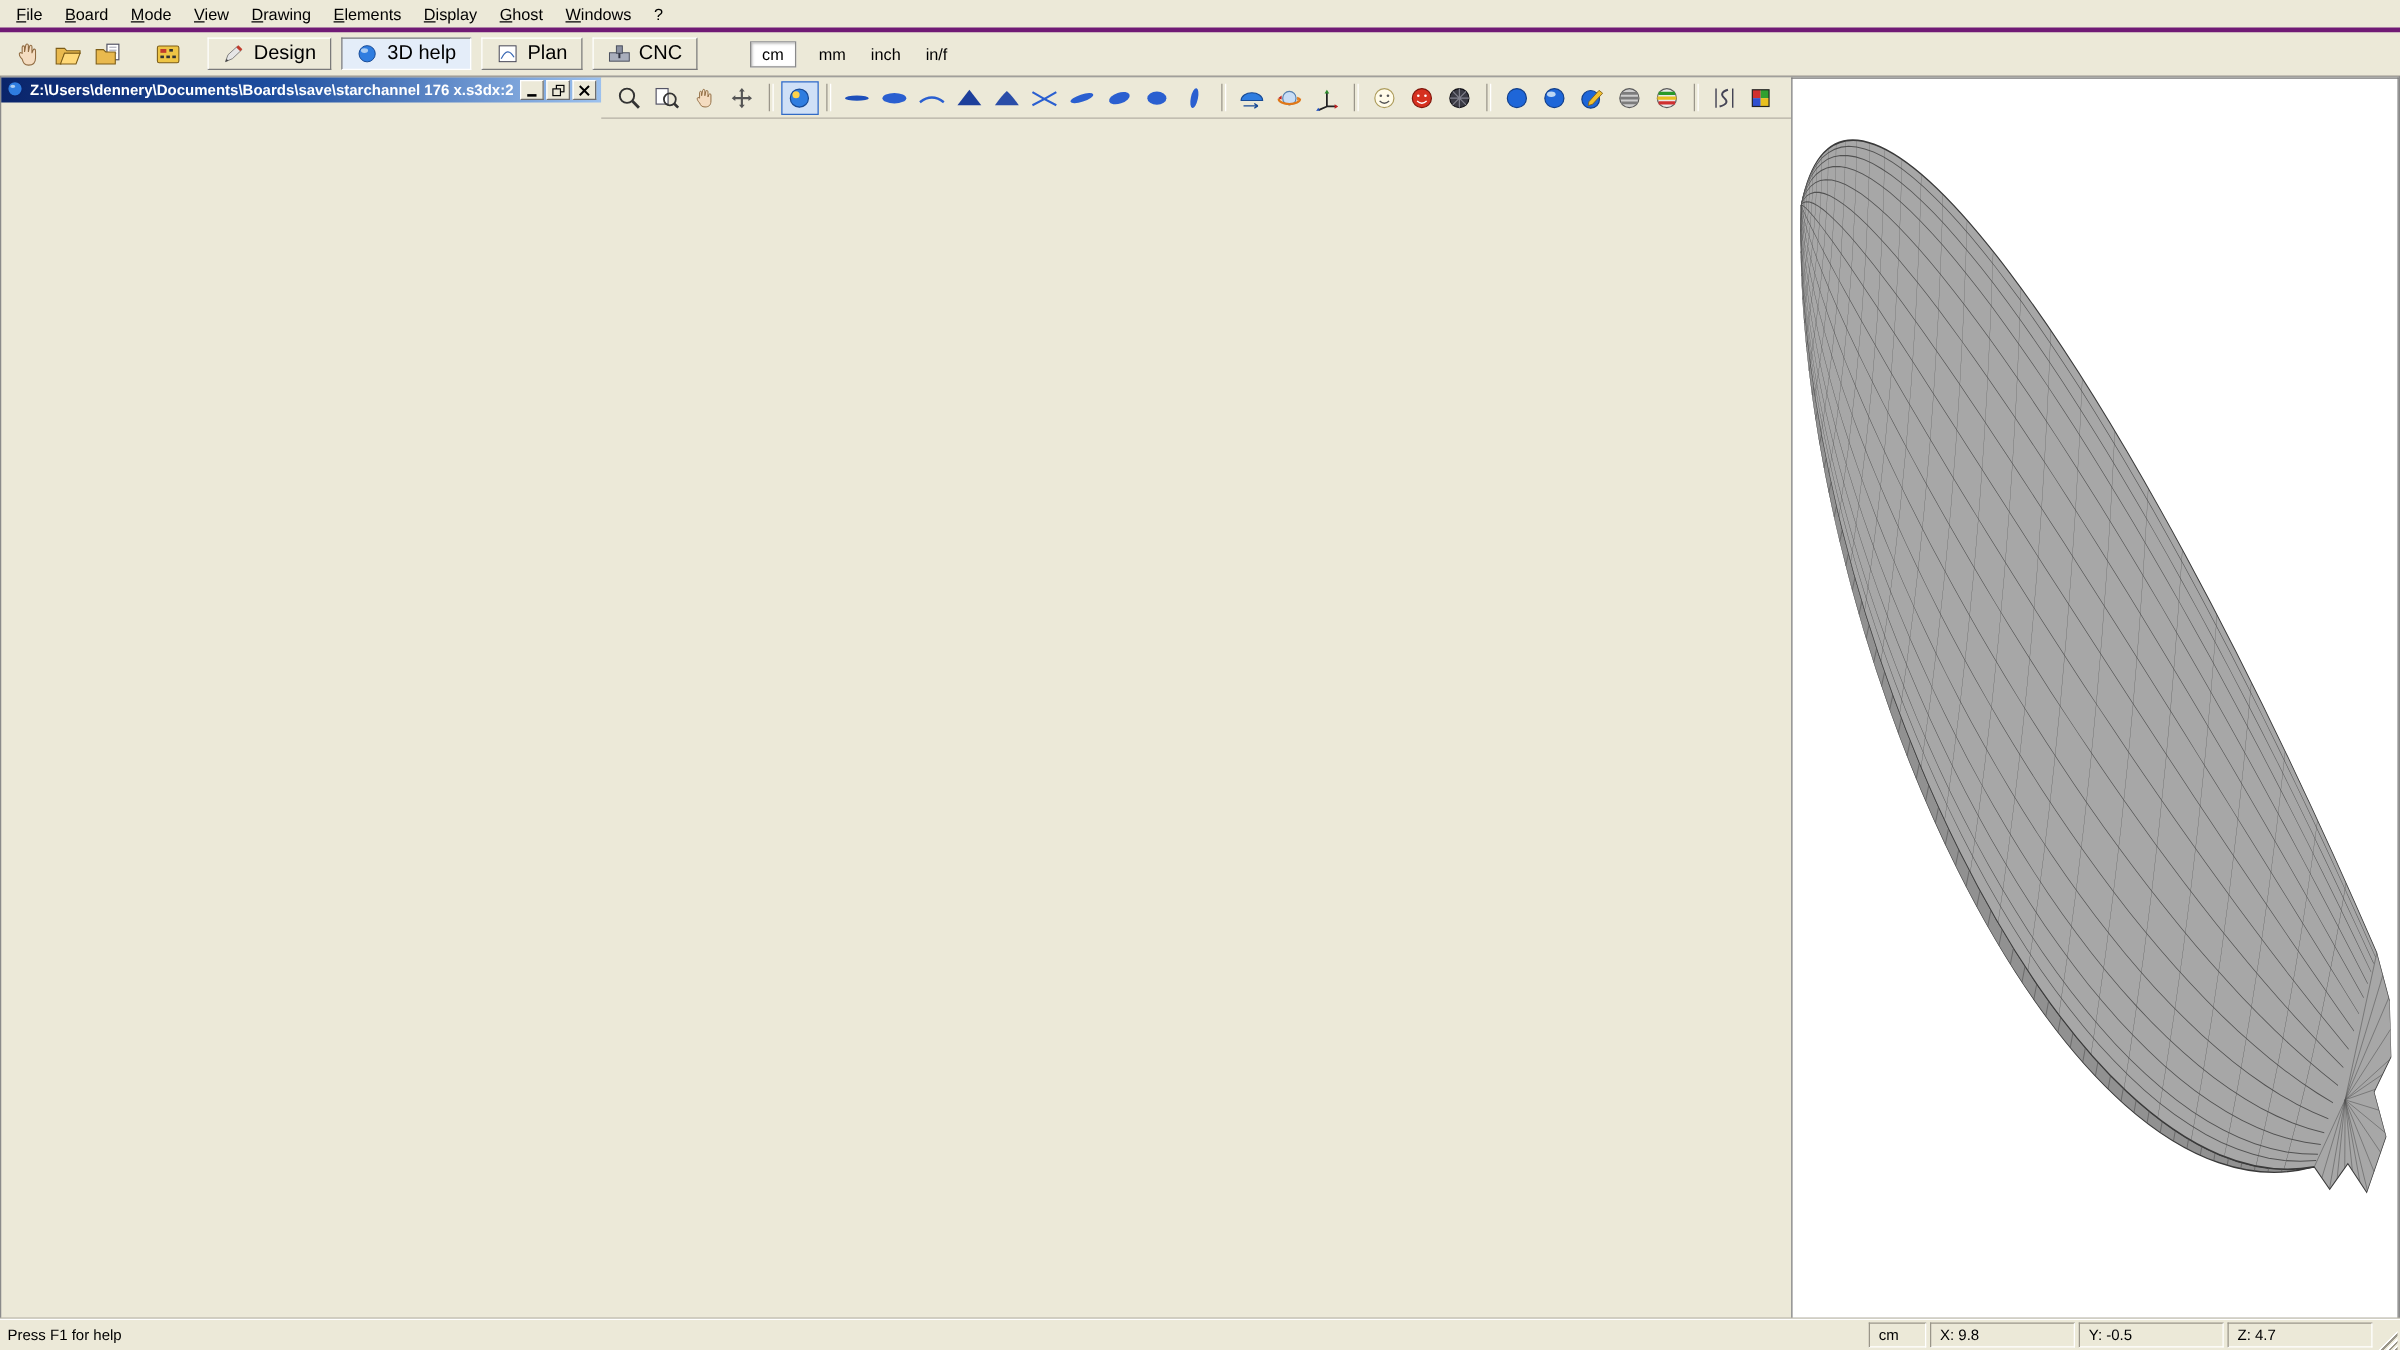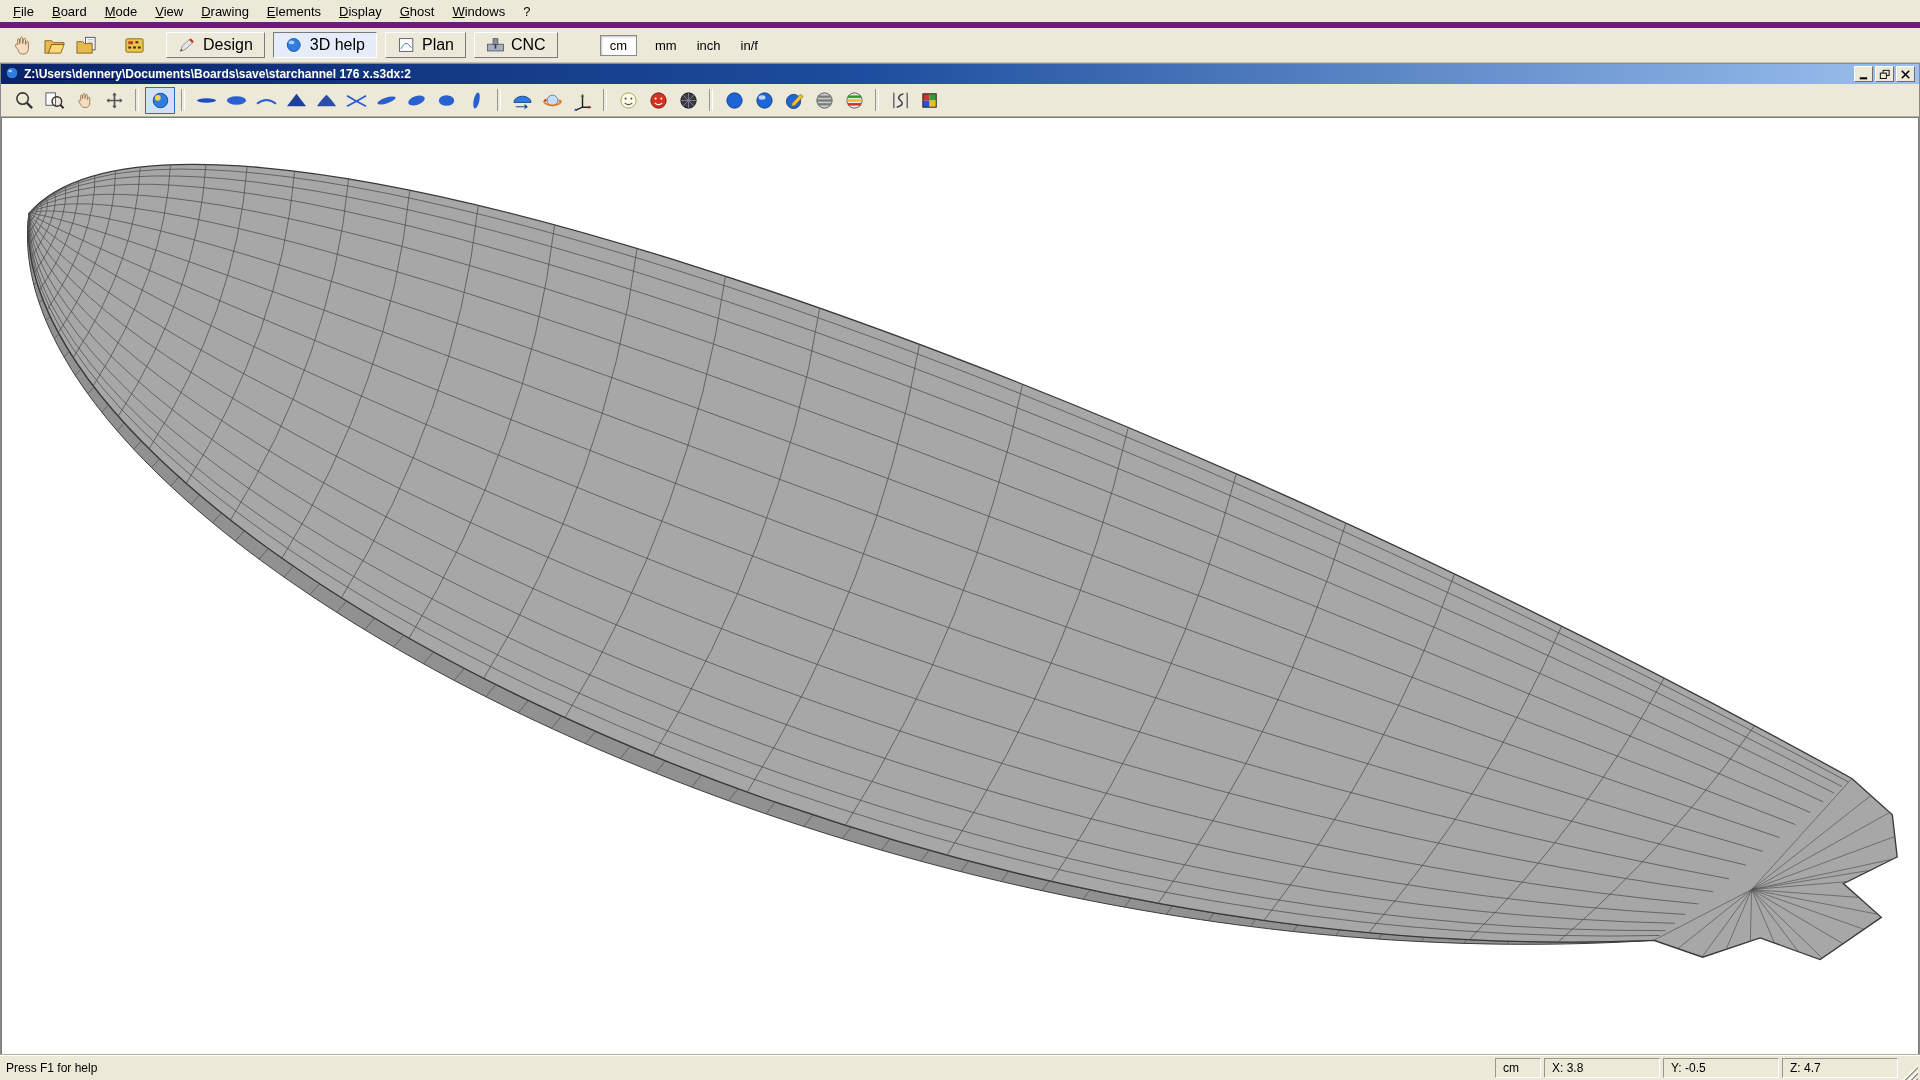--- a/index.html
+++ b/index.html
@@ -1,40 +1,40 @@
 <!DOCTYPE html>
 <html><head>
 <meta charset="utf-8">
 <style>
   html,body{margin:0;padding:0;}
   body{font-family:"Liberation Sans",sans-serif;background:#ece9d8;}
   .app{width:1920px;height:1080px;display:flex;flex-direction:column;overflow:hidden;background:#ece9d8;}
 
   
   .menubar{height:22px;display:flex;align-items:center;padding:0 4px;font-size:13px;color:#000;
-    background:#ece9d8;border-bottom:6px solid #701a75;}
+    background:#ece9d8;border-bottom:4px solid #701a75;}
   .menu-item{padding:2px 9px;cursor:default;}
 
   
   .toolbar-main{height:34px;display:flex;align-items:center;padding:0 6px;
     background:#ece9d8;border-bottom:1px solid #c4c0b4;}
   .tbicon{width:32px;height:28px;display:flex;align-items:center;justify-content:center;
     border:1px solid transparent;background:none;padding:0;}
   .tb-gap{width:16px;}
   .tbbtn{display:flex;align-items:center;gap:6px;height:26px;padding:0 11px;margin-right:8px;
     font-size:16px;font-family:inherit;background:#ece9d8;border:1px solid;
     border-color:#fff #7a7a7a #7a7a7a #fff;cursor:default;}
   .tbbtn.active{border-color:#7a7a7a #fff #fff #7a7a7a;background:#e4edf9;}
   .units{margin-left:34px;display:flex;align-items:center;gap:16px;font-size:13px;}
   .unit{padding:2px 2px;cursor:default;}
   .unit.selected{border:1px solid #8a8a8a;background:#fff;padding:2px 9px;
     box-shadow:inset 1px 1px 2px rgba(0,0,0,.25);}
 
   
-  .child-window{flex:1;display:flex;flex-direction:column;min-height:0;border:1px solid #8a8a8a;border-bottom:none;text-decoration:underline;}
+  .child-window{flex:1;display:flex;flex-direction:row;min-height:0;border:1px solid #8a8a8a;border-bottom:none;}
   .titlebar{height:20px;display:flex;align-items:center;padding:0 4px;gap:5px;
     background:linear-gradient(90deg,#0a246a 0%,#1d4d9e 45%,#9cc1ee 100%);
     color:#fff;font-size:12px;font-weight:bold;}
   .title-text{white-space:nowrap;overflow:hidden;text-overflow:ellipsis;}
   .win-controls{margin-left:auto;display:flex;gap:2px;}
   .winbtn{width:19px;height:16px;display:flex;align-items:center;justify-content:center;
     background:#ece9d8;border:1px solid;border-color:#fff #6e6e6e #6e6e6e #fff;padding:0;}
 
   
   .toolbar-view{height:32px;display:flex;align-items:center;padding:0 8px;background:#ece9d8;
@@ -487,20 +487,20 @@
             <line x1="1430" y1="730" x2="1350.0" y2="772.0"></line>
           </g>
         </svg>
     </div>
   </div>
 
   <div class="statusbar">
     <span class="sb-help">Press F1 for help</span>
     <span class="sb-right">
       <span class="sb-panel sb-unit">cm</span>
-      <span class="sb-panel sb-coord">X: 3.8</span>
+      <span class="sb-panel sb-coord">X: 9.8</span>
       <span class="sb-panel sb-coord">Y: -0.5</span>
       <span class="sb-panel sb-coord">Z: 4.7</span>
     </span>
     <span class="sb-grip"></span>
   </div>
 
 </div>
 
 </body></html>

